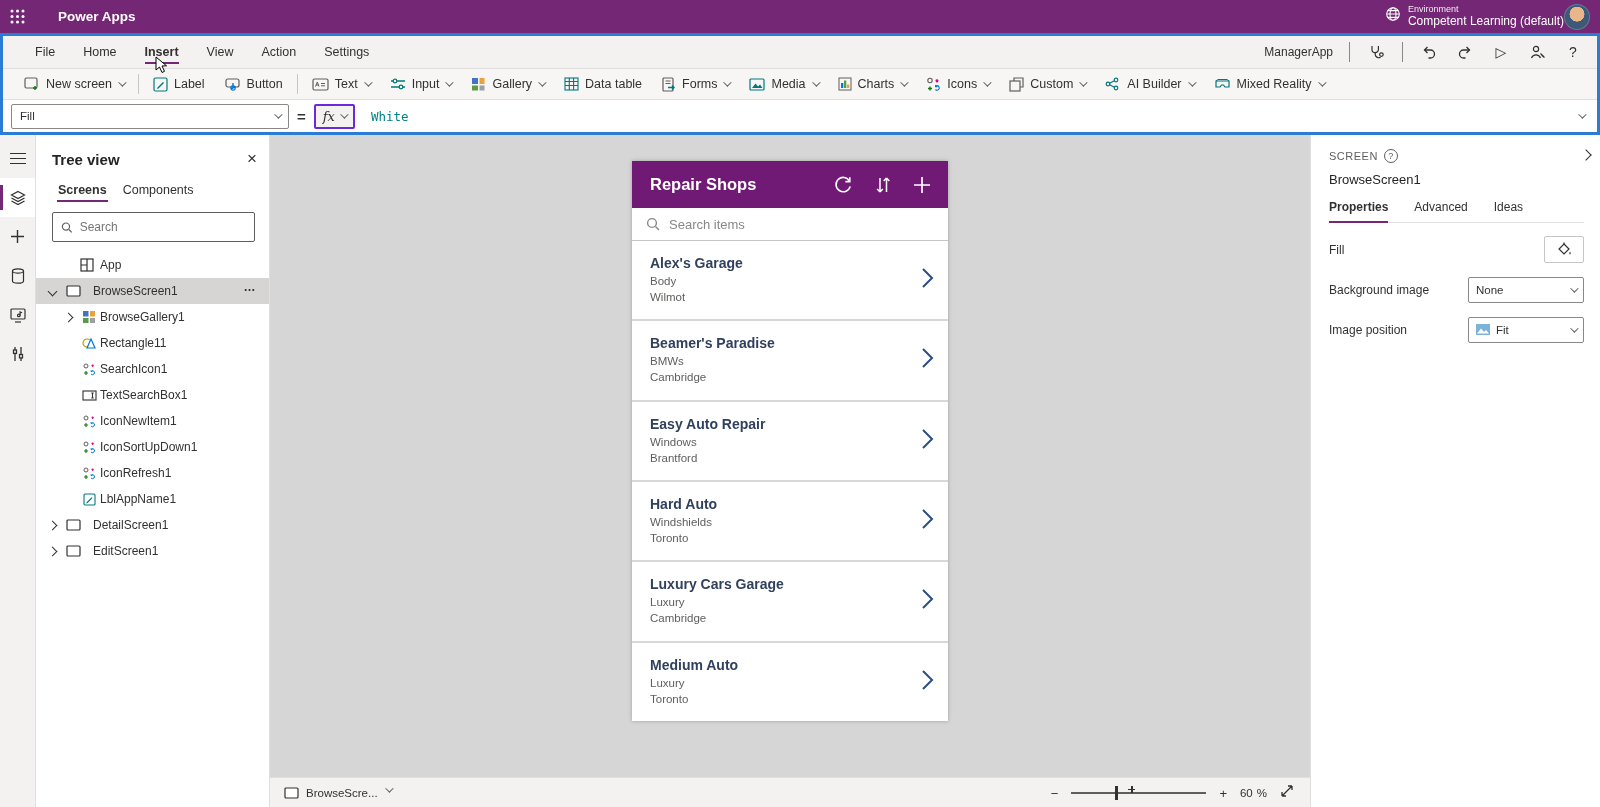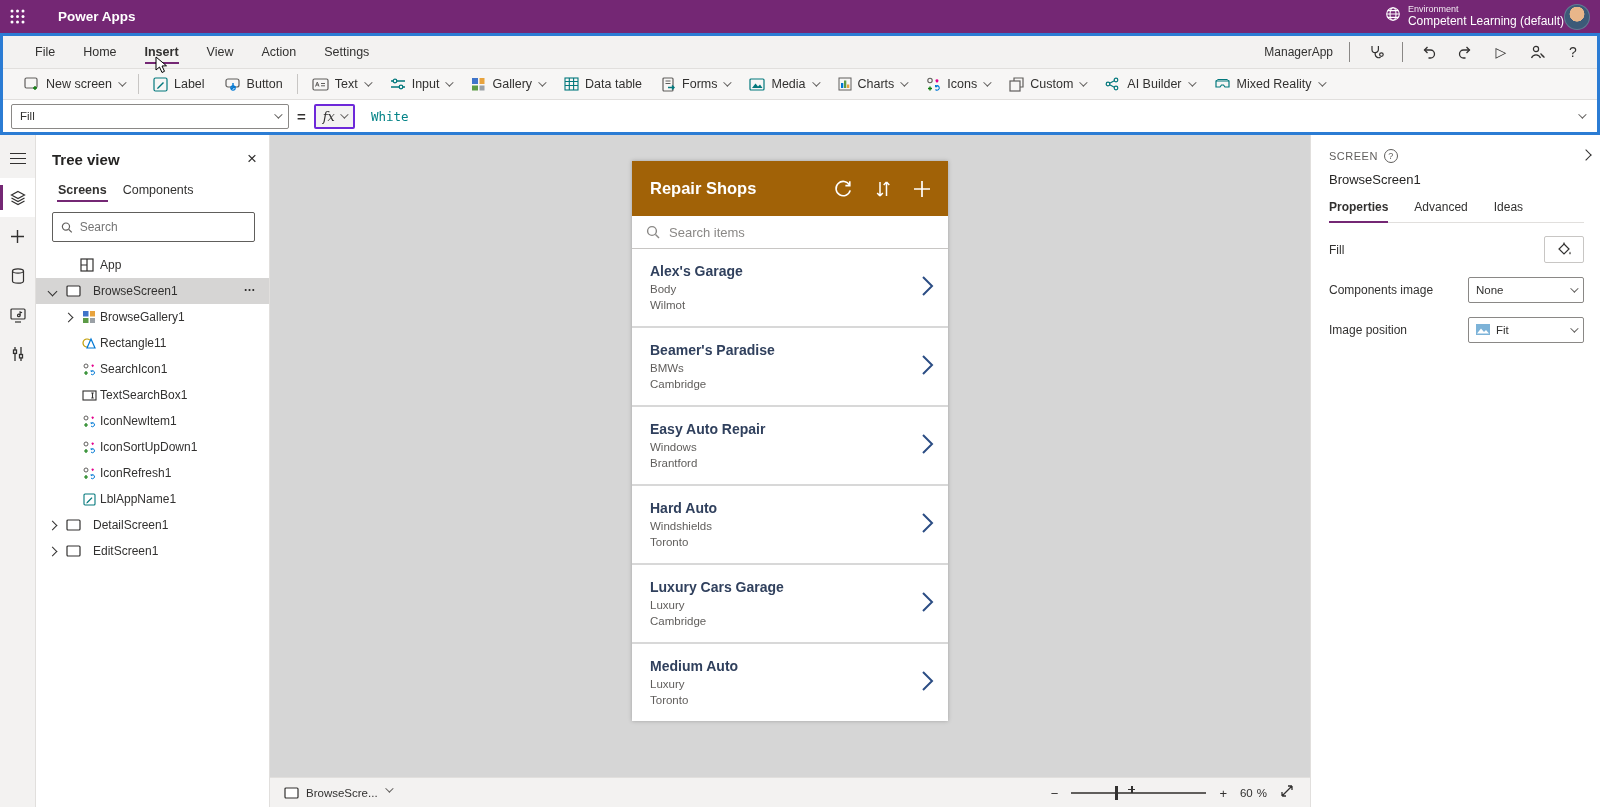--- a/index.html
+++ b/index.html
@@ -73,21 +73,21 @@
   .tchev.down { transform:rotate(45deg); }
   .ticon { position:absolute; width:16px; height:16px; display:flex; align-items:center; justify-content:center; }
   .tlabel { position:absolute; white-space:nowrap;text-align:right; }
   .tmore { position:absolute; right:12px; color:#323130; letter-spacing:1.5px; font-weight:bold; }
   .tmore::before { content:"\2026"; position:relative; top:-4px; }
 
   
   .canvas-col { flex:1; display:flex; flex-direction:column; background:#d6d6d6; min-width:0; }
   .canvas-area { flex:1; position:relative; }
   .phone { position:absolute; left:50%; transform:translateX(-50%); top:26px; width:316px; height:560px; background:#fff; box-shadow:0 0 4px rgba(0,0,0,.25); display:flex; flex-direction:column; }
-  .ph-head { height:55px; background:#a16207; display:flex; align-items:center; padding:0 16px 0 18px; }
+  .ph-head { height:47px; background:#701a75; display:flex; align-items:center; padding:0 16px 0 18px; }
   .ph-title { color:#fff; font-size:16.5px; font-weight:bold; }
   .ph-icons { margin-left:auto; display:flex; align-items:center; gap:21px; }
   .ph-ic { cursor:pointer; display:flex; }
   .ph-search { height:33px; display:flex; align-items:center; padding-left:14px; gap:9px; border-bottom:1px solid #c8c6c4; cursor:text; }
   .ph-search-ph { font-size:13px; color:#8a8886; }
   .ph-list { flex:1; display:flex; flex-direction:column; }
   .ph-row { flex:1; position:relative; display:flex; flex-direction:column; justify-content:center; padding-left:18px; border-bottom:2px solid #d8d8d8; cursor:pointer; background:#fff; }
   .ph-row:last-child { border-bottom:none; }
   .ph-row-title { font-size:14px; font-weight:bold; color:#30405d; margin-bottom:2px; }
   .ph-row-sub { font-size:11.5px; color:#605e5c; line-height:16px; }
@@ -658,21 +658,21 @@
       <span class="pfield-label">Fill</span>
       <span class="pfield-ctl fill-btn">
         <svg width="15" height="15" viewBox="0 0 15 15" fill="none">
             <path d="M7 2 L12 7 L7 12 L2 7 Z" stroke="#323130" stroke-width="1.2"></path>
             <path d="M7 2 v-1.5" stroke="#323130" stroke-width="1.2"></path>
             <path d="M13 9.5 c.9 1.2.9 2.5 0 3 c-.9-.5-.9-1.8 0-3 Z" fill="#323130"></path>
           </svg>
       </span>
     </div>
     <div class="pfield">
-      <span class="pfield-label">Components image</span>
+      <span class="pfield-label">Background image</span>
       <span class="pfield-ctl pselect">
         <span>None</span>
         <span class="chev-s"></span>
       </span>
     </div>
     <div class="pfield">
       <span class="pfield-label">Image position</span>
       <span class="pfield-ctl pselect">
         <svg width="14" height="11" viewBox="0 0 14 11">
             <rect x="0" y="0" width="14" height="11" fill="#7db3d8"></rect>

